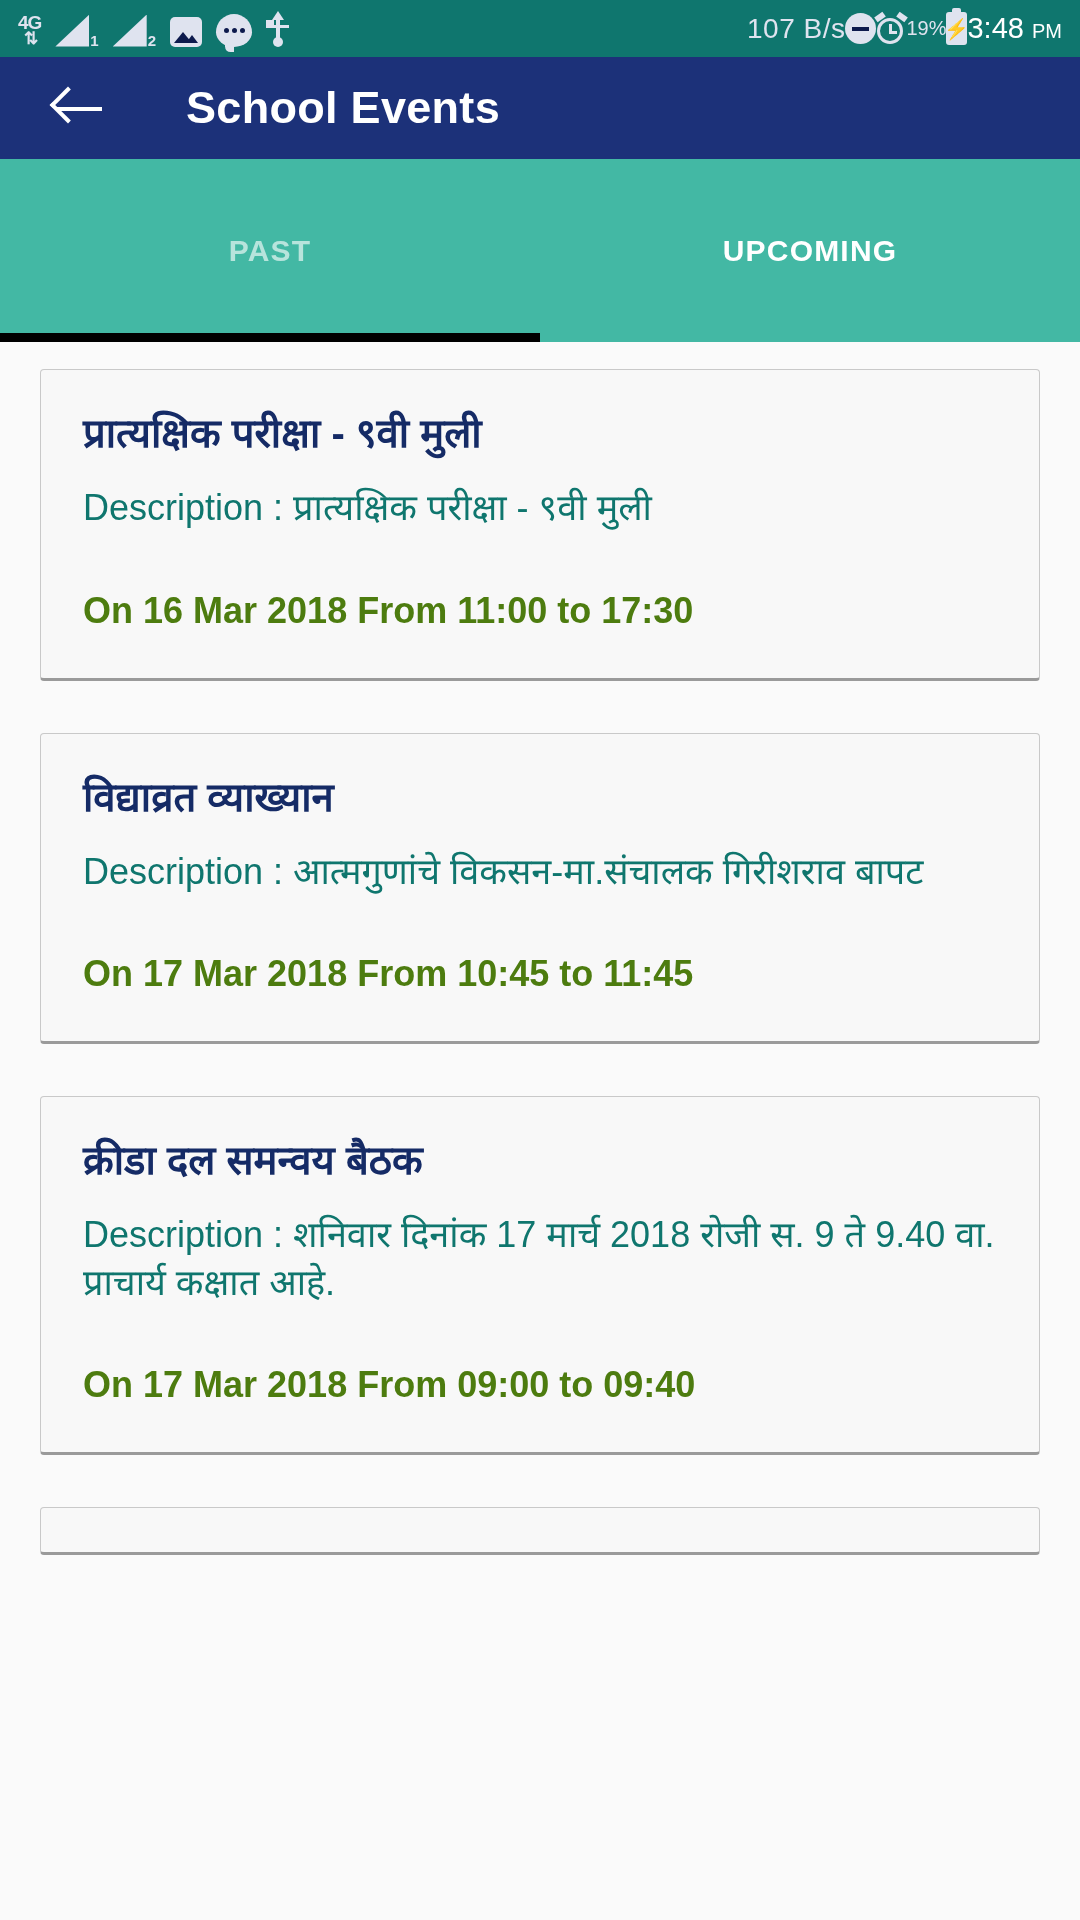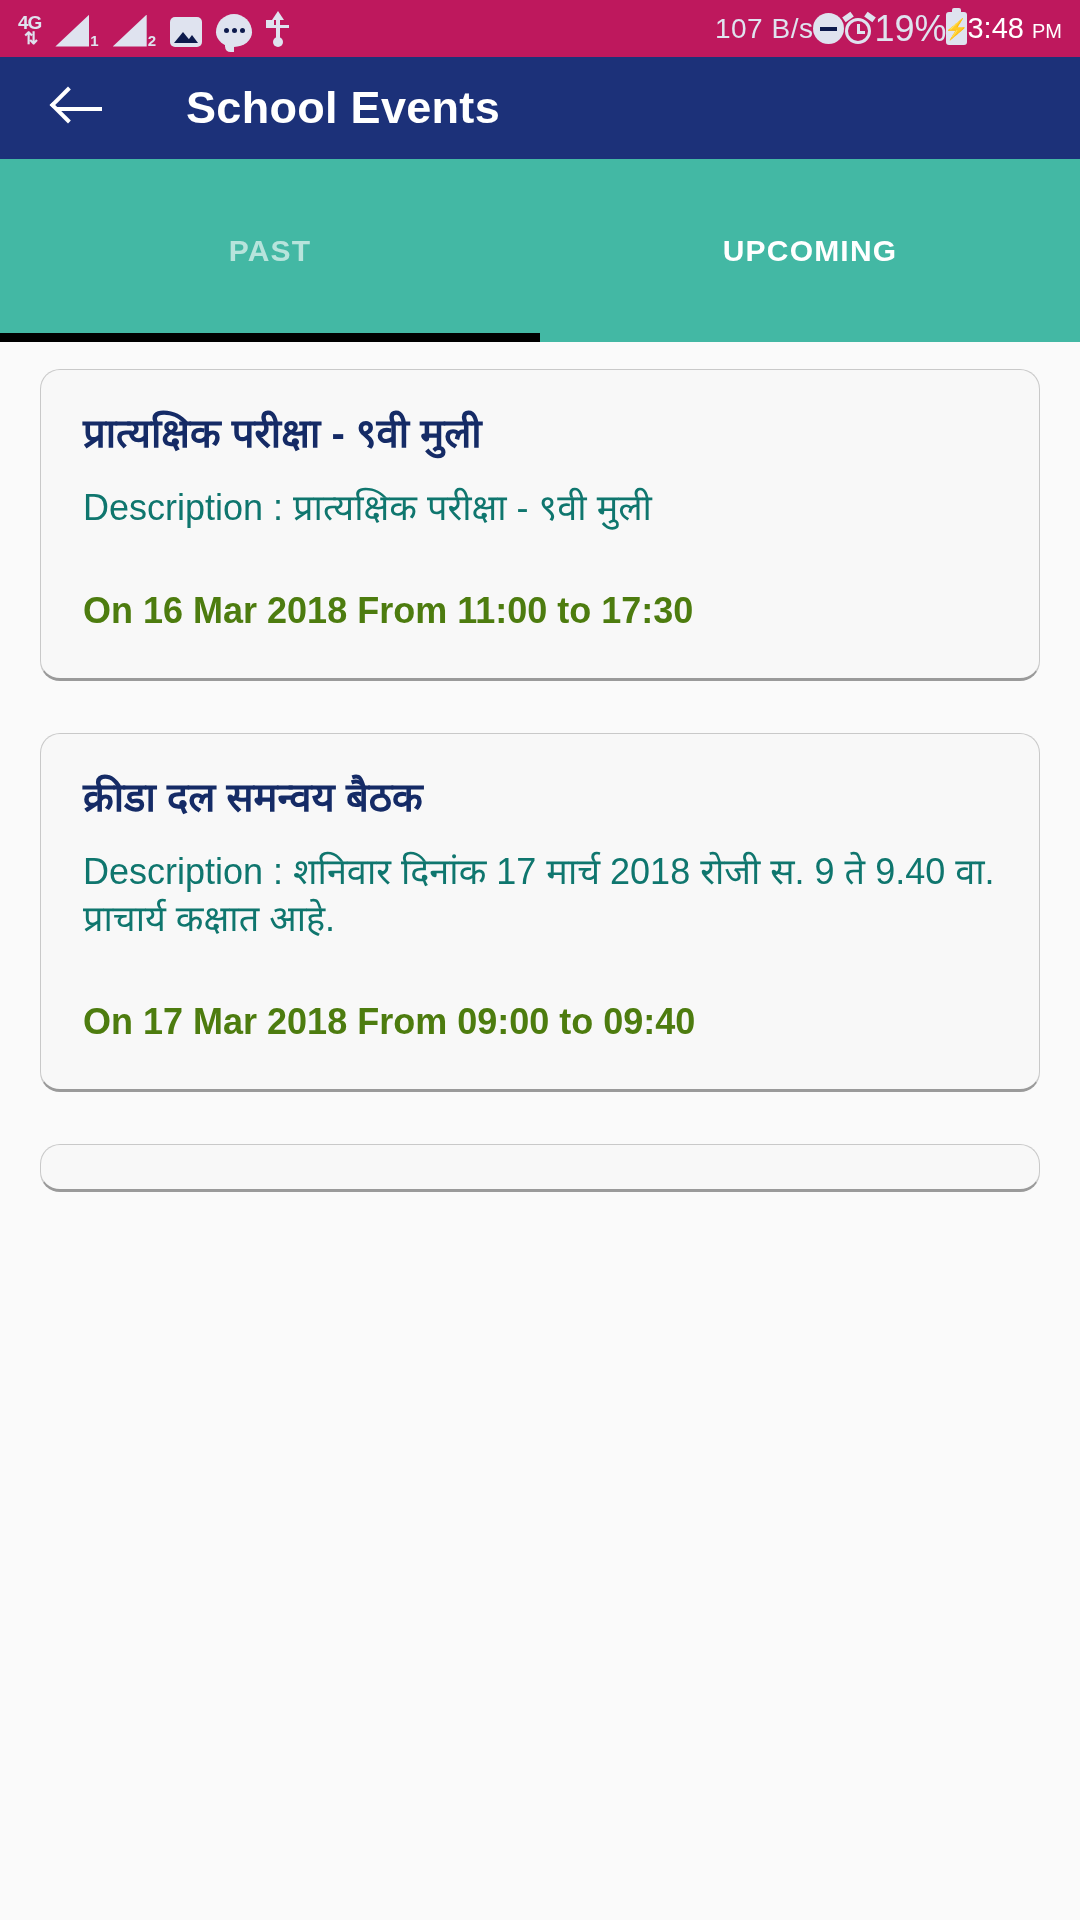--- a/index.html
+++ b/index.html
@@ -6,21 +6,21 @@
   html, body {
     width:1080px; height:1920px;
     background:#ffffff;
     font-family:"Liberation Sans", sans-serif;
     overflow:hidden;
   }
 
   
   .statusbar{
     height:57px; width:1080px;
-    background:#be185d;
+    background:#0f766e;
     display:flex; align-items:center;
     padding:0 18px;
     color:#dfe3ef;
   }
   .sb-left{ display:flex; align-items:flex-end; gap:14px; flex:0 0 auto; }
   .sb-right{ display:flex; align-items:center; margin-left:auto; }
 
   .ico{ display:inline-block; position:relative; }
 
   
@@ -80,21 +80,21 @@
 
   
   .alarm{ width:30px;height:30px;position:relative;}
   .alarm .face{position:absolute;left:1px;top:4px;width:26px;height:26px;border:3px solid #dfe3ef;border-radius:50%;}
   .alarm .h1{position:absolute;left:13px;top:10px;width:3px;height:9px;background:#dfe3ef;}
   .alarm .h2{position:absolute;left:13px;top:17px;width:8px;height:3px;background:#dfe3ef;}
   .alarm .e1,.alarm .e2{position:absolute;top:0;width:10px;height:6px;background:#dfe3ef;}
   .alarm .e1{left:-1px;transform:rotate(-35deg);}
   .alarm .e2{right:-1px;transform:rotate(35deg);}
 
-  .batt-pct{ font-size:36px; color:#dfe3ef; }
+  .batt-pct{ font-size:20px; color:#dfe3ef; }
   .batt{
     width:21px;height:33px;background:#dfe3ef;border-radius:3px;position:relative;
     display:flex;align-items:center;justify-content:center;
   }
   .batt:before{content:"";position:absolute;top:-4px;left:6px;width:9px;height:4px;background:#dfe3ef;border-radius:2px 2px 0 0;}
   .batt .bolt{ color:#0d1a4d; font-size:20px; line-height:1; font-weight:700; }
 
   .clock{ font-size:29px; color:#ffffff; }
   .clock .ampm{ font-size:20px; }
 
@@ -126,21 +126,21 @@
 
   
   .list{
     width:1080px; height:1637px; background:#fafafa;
     padding:27px 40px 0 40px; overflow:hidden;
   }
   .card{
     background:#f8f8f8;
     border:1px solid #c9c9c9;
     border-bottom:3px solid #9a9a9a;
-    border-radius:20px;
+    border-radius:4px;
     padding:38px 42px 46px 42px;
     margin-bottom:52px;
   }
   .card-title{
     color:#152b66; font-size:40px; font-weight:700; line-height:1.25;
     margin-bottom:26px;
   }
   .card-desc{
     color:#0f766e; font-size:36px; line-height:1.32; font-weight:400;
     margin-bottom:58px;
@@ -221,20 +221,25 @@
 </div>
 
 <div class="list">
 
   <div class="card">
     <div class="card-title">प्रात्यक्षिक परीक्षा - ९वी मुली</div>
     <div class="card-desc">Description : प्रात्यक्षिक परीक्षा - ९वी मुली</div>
     <div class="card-when">On 16 Mar 2018 From 11:00 to 17:30</div>
   </div>
 
+  <div class="card">
+    <div class="card-title">विद्याव्रत व्याख्यान</div>
+    <div class="card-desc">Description : आत्मगुणांचे विकसन-मा.संचालक गिरीशराव बापट</div>
+    <div class="card-when">On 17 Mar 2018 From 10:45 to 11:45</div>
+  </div>
 
   <div class="card">
     <div class="card-title">क्रीडा दल समन्वय बैठक</div>
     <div class="card-desc">Description : शनिवार दिनांक 17 मार्च 2018 रोजी स. 9 ते 9.40 वा. प्राचार्य कक्षात आहे.</div>
     <div class="card-when">On 17 Mar 2018 From 09:00 to 09:40</div>
   </div>
 
   <div class="card partial"></div>
 </div>
 

